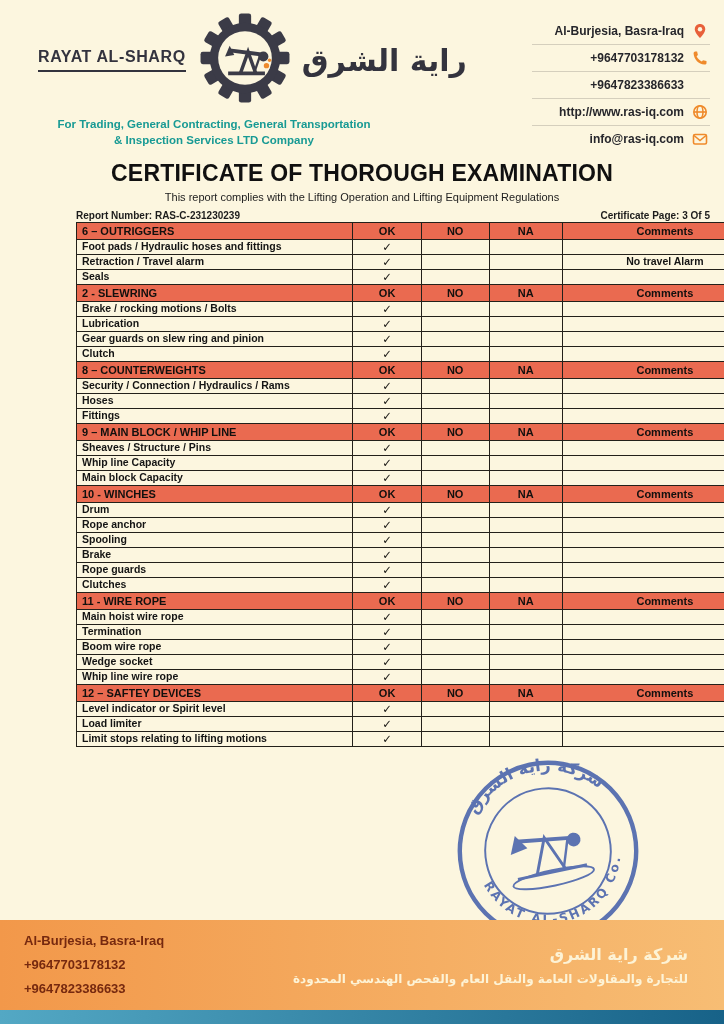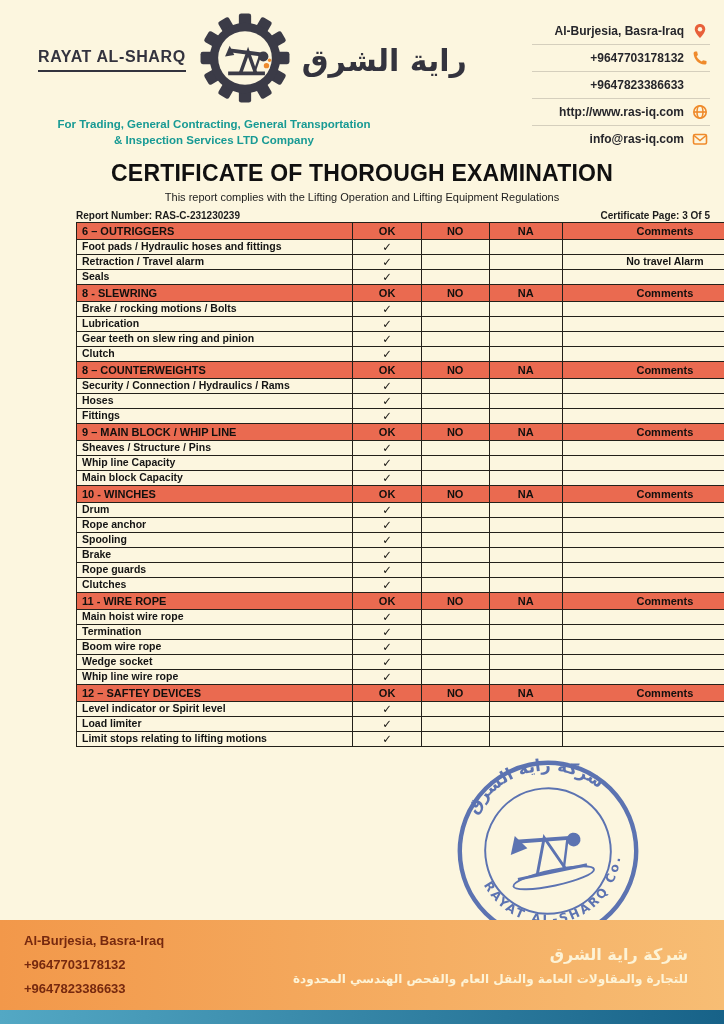--- a/index.html
+++ b/index.html
@@ -186,42 +186,42 @@
           <td class="c-comment">No travel Alarm</td>
         </tr>
         <tr>
           <td class="c-item">Seals</td>
           <td class="c-mark check">✓</td>
           <td class="c-mark check"></td>
           <td class="c-mark check"></td>
           <td class="c-comment"></td>
         </tr>
         <tr class="sec">
-          <td class="c-item">8 - SLEWRING</td>
+          <td class="c-item">2 - SLEWRING</td>
           <td class="c-mark">OK</td>
           <td class="c-mark">NO</td>
           <td class="c-mark">NA</td>
           <td class="c-mark">Comments</td>
         </tr>
         <tr>
           <td class="c-item">Brake / rocking motions / Bolts</td>
           <td class="c-mark check">✓</td>
           <td class="c-mark check"></td>
           <td class="c-mark check"></td>
           <td class="c-comment"></td>
         </tr>
         <tr>
           <td class="c-item">Lubrication</td>
           <td class="c-mark check">✓</td>
           <td class="c-mark check"></td>
           <td class="c-mark check"></td>
           <td class="c-comment"></td>
         </tr>
         <tr>
-          <td class="c-item">Gear teeth on slew ring and pinion</td>
+          <td class="c-item">Gear guards on slew ring and pinion</td>
           <td class="c-mark check">✓</td>
           <td class="c-mark check"></td>
           <td class="c-mark check"></td>
           <td class="c-comment"></td>
         </tr>
         <tr>
           <td class="c-item">Clutch</td>
           <td class="c-mark check">✓</td>
           <td class="c-mark check"></td>
           <td class="c-mark check"></td>

